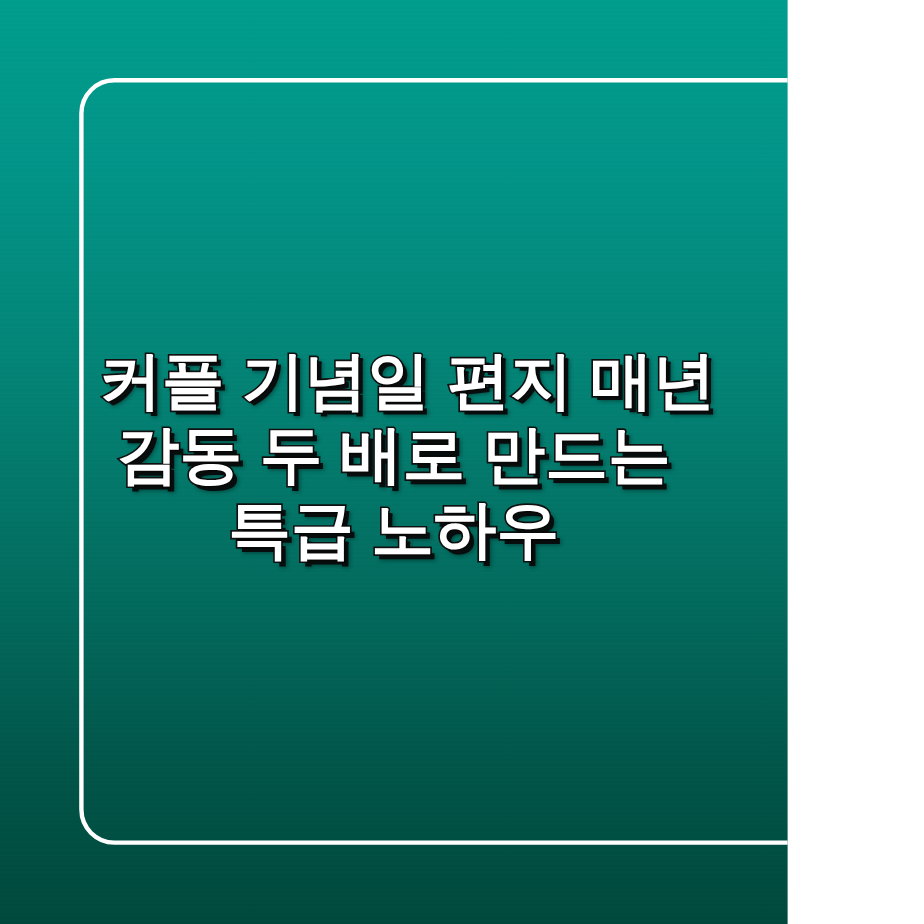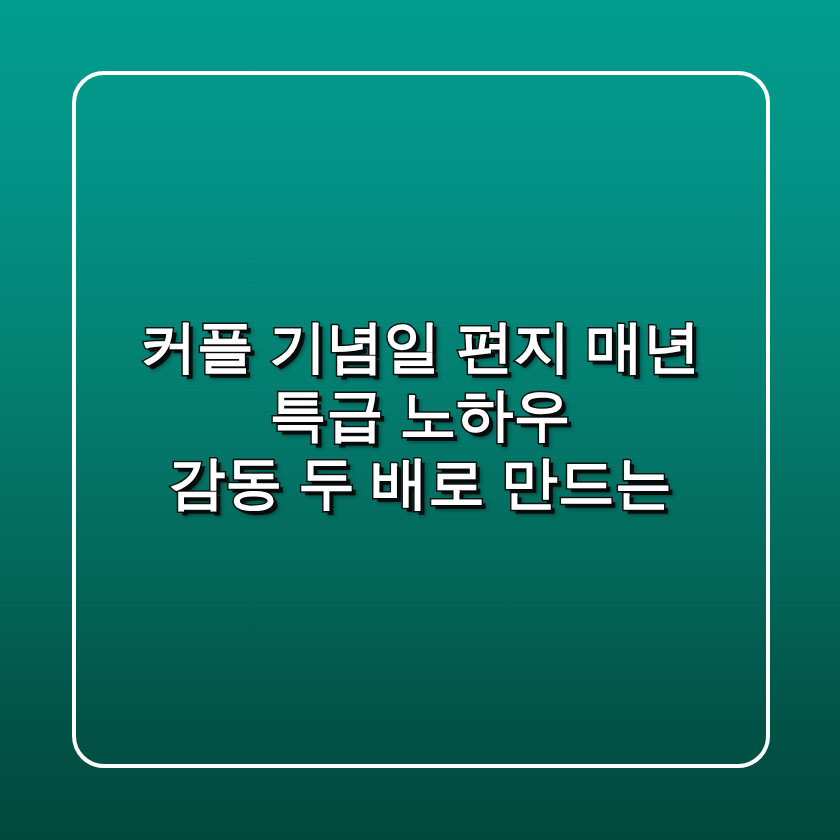--- a/index.html
+++ b/index.html
@@ -4,21 +4,21 @@
 <title>Thumbnail Card</title>
 <style>
   html, body {
     margin: 0;
     padding: 0;
     background: #ffffff;
   }
 
   .canvas {
     position: relative;
-    width: 840px;
+    width: 716px;
     height: 840px;
     overflow: hidden;
     font-family: "Liberation Sans", "DejaVu Sans", sans-serif;
     
     background: linear-gradient(180deg,
         #009d8c 0%,
         #029488 18%,
         #038274 42%,
         #02695c 66%,
         #015448 84%,
@@ -81,17 +81,17 @@
 </style>
 </head>
 <body>
 
 <div class="canvas">
 
   <div class="frame-border"></div>
 
   <div class="headline">
     <span class="headline-line">커플 기념일 편지 매년</span>
+    <span class="headline-line">감동 두 배로 만드는</span>
     <span class="headline-line">특급 노하우</span>
-    <span class="headline-line">감동 두 배로 만드는</span>
   </div>
 
 </div>
 
 </body></html>

